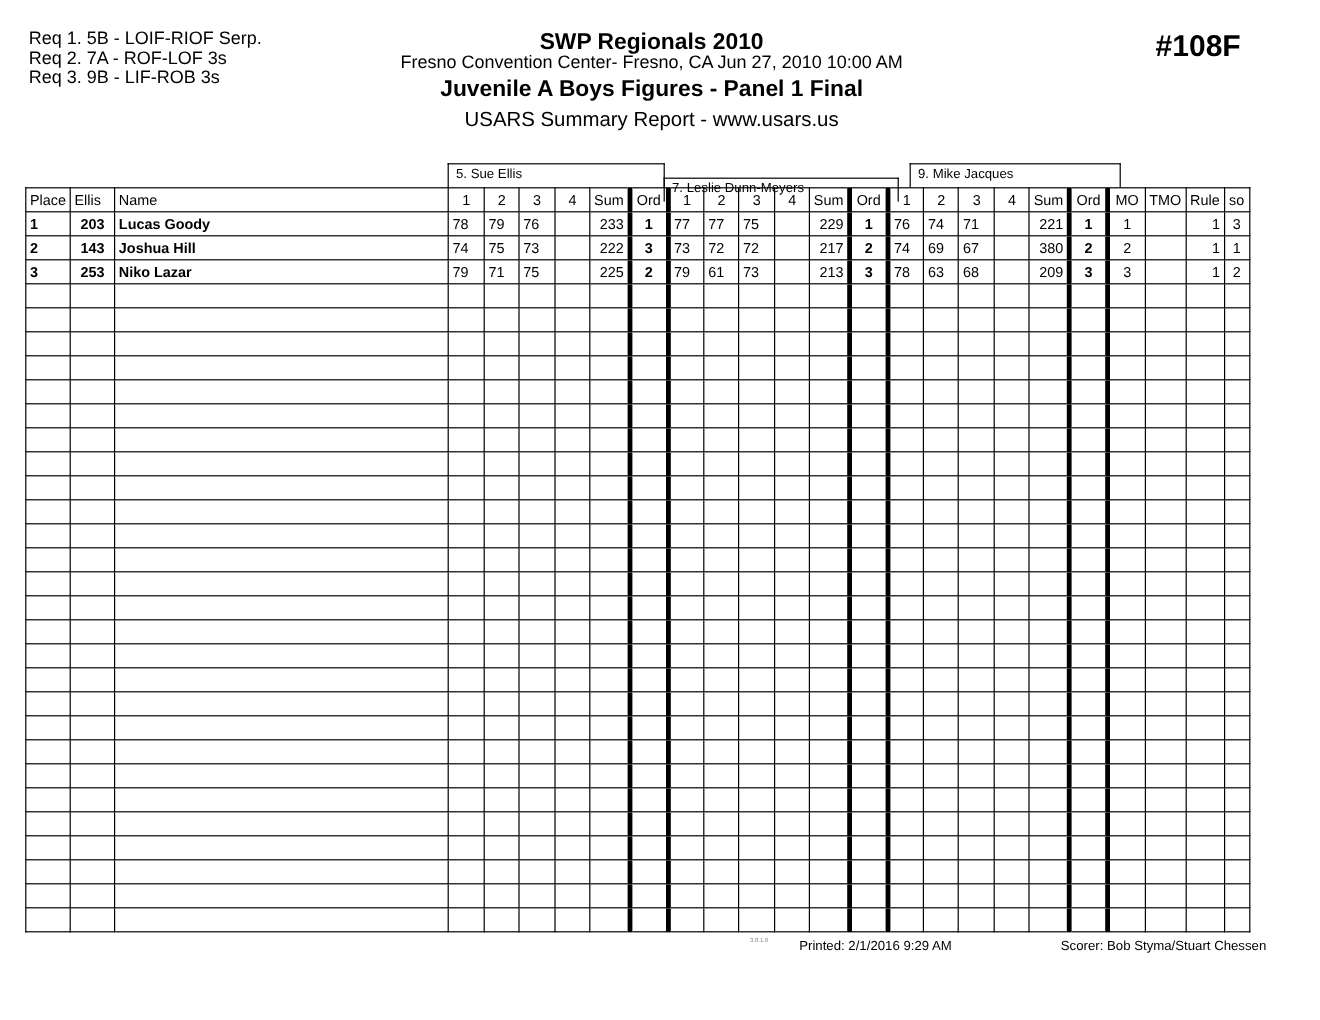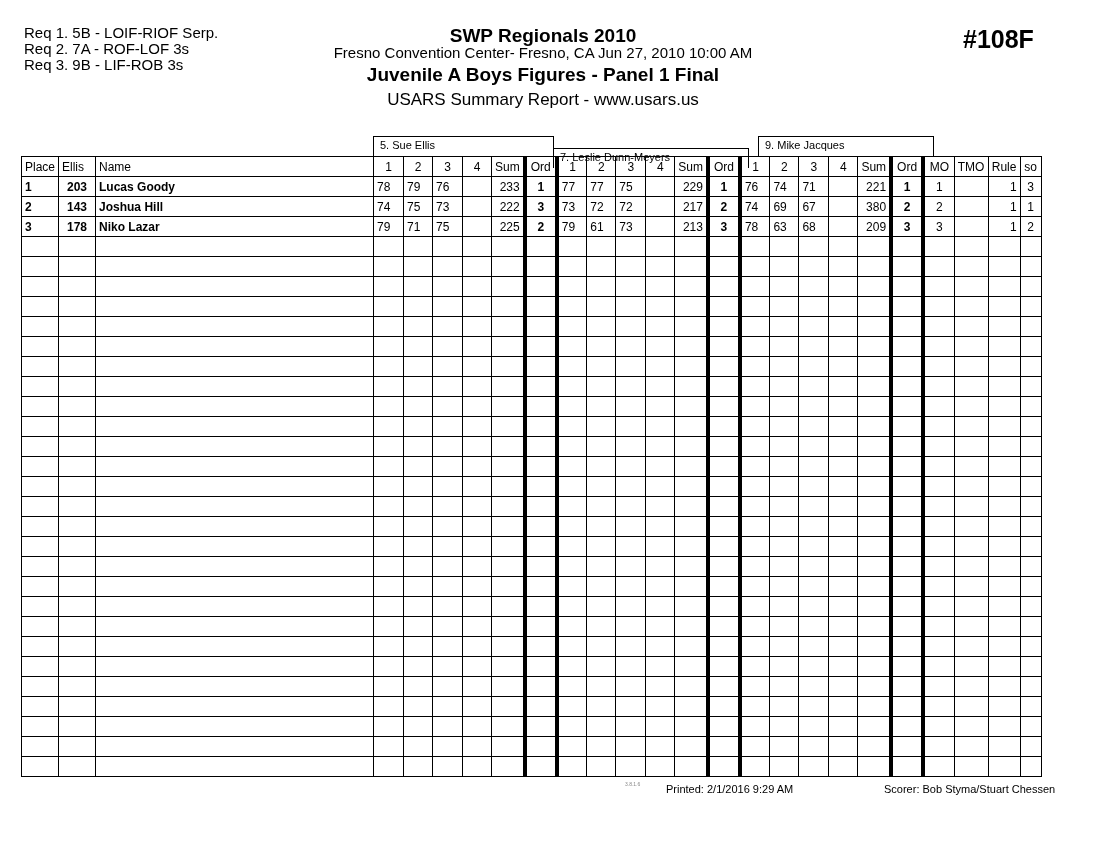--- a/index.html
+++ b/index.html
@@ -154,21 +154,21 @@
         <td></td>
         <td class="r">380</td>
         <td class="c b thickL thickR">2</td>
         <td class="c">2</td>
         <td class="c"></td>
         <td class="r">1</td>
         <td class="c">1</td>
       </tr>
       <tr>
         <td class="b">3</td>
-        <td class="b c">178</td>
+        <td class="b c">253</td>
         <td class="b">Niko Lazar</td>
         <td>79</td>
         <td>71</td>
         <td>75</td>
         <td></td>
         <td class="r">225</td>
         <td class="c b thickL thickR">2</td>
         <td>79</td>
         <td>61</td>
         <td>73</td>

